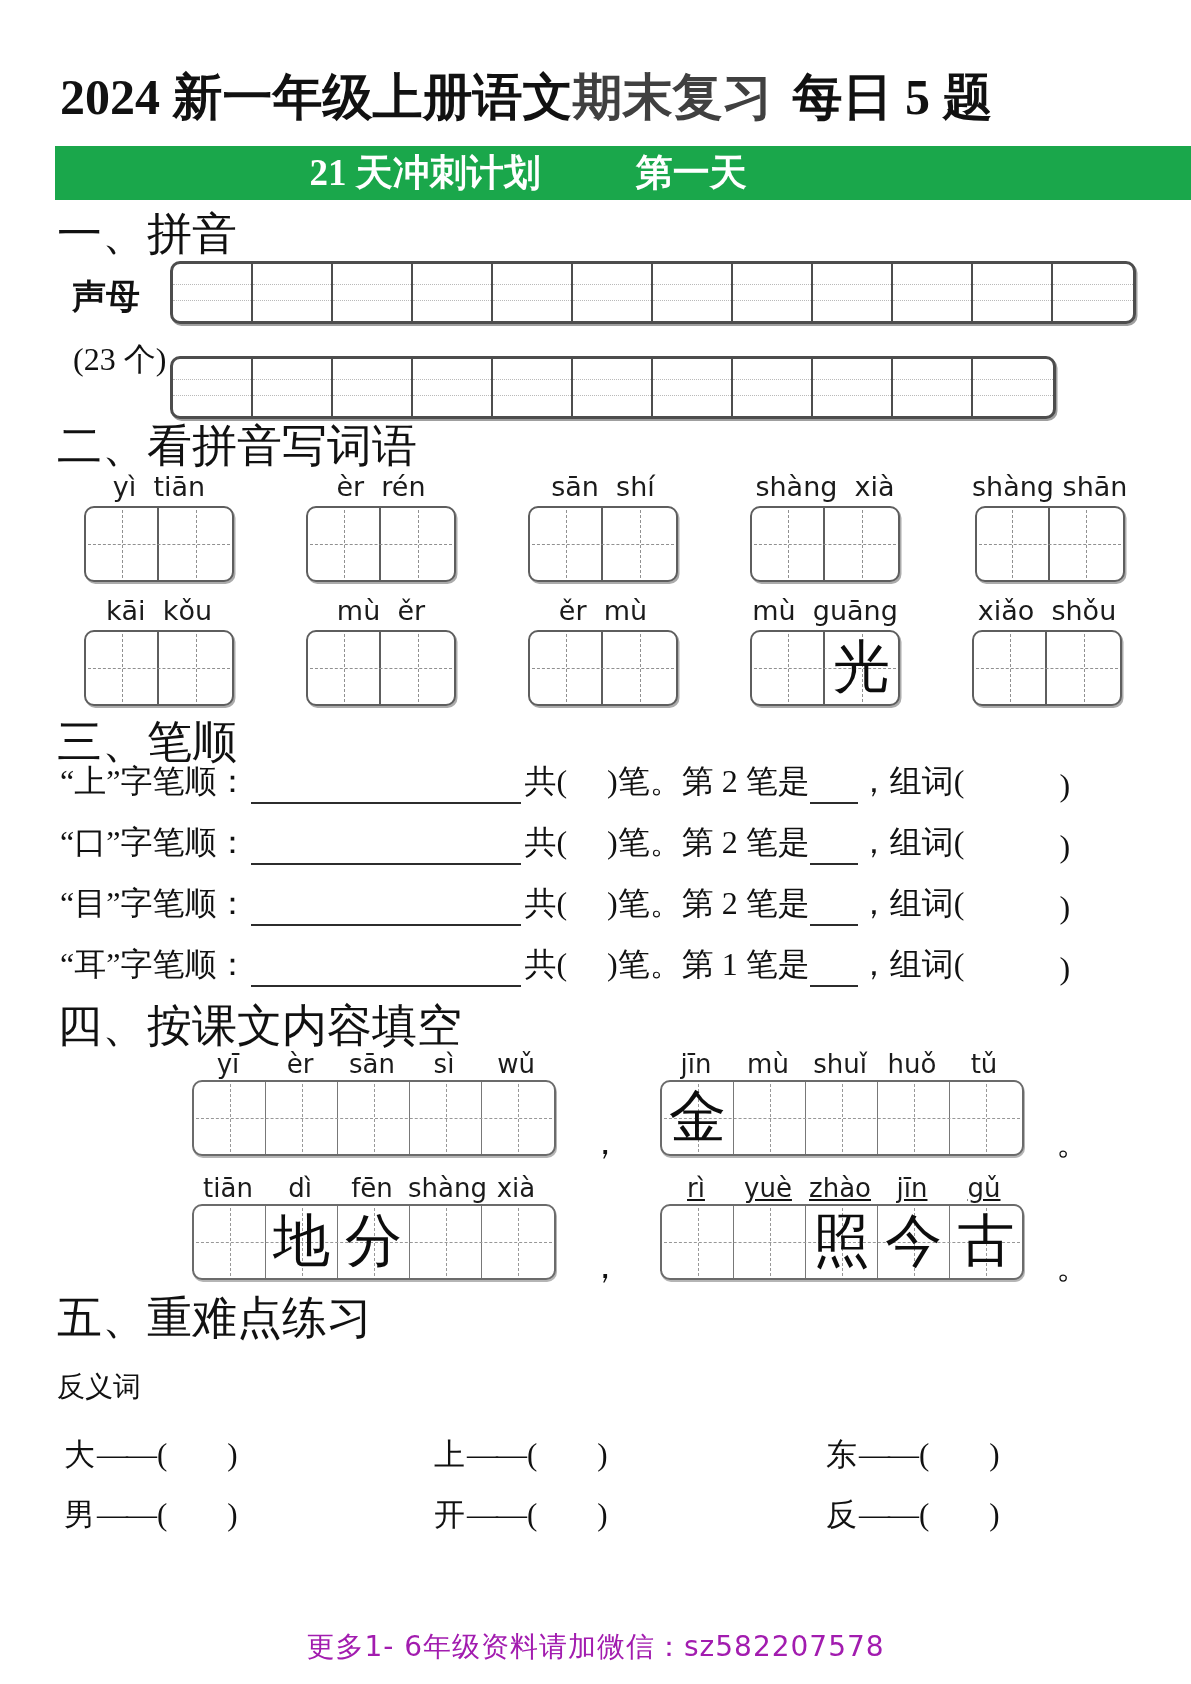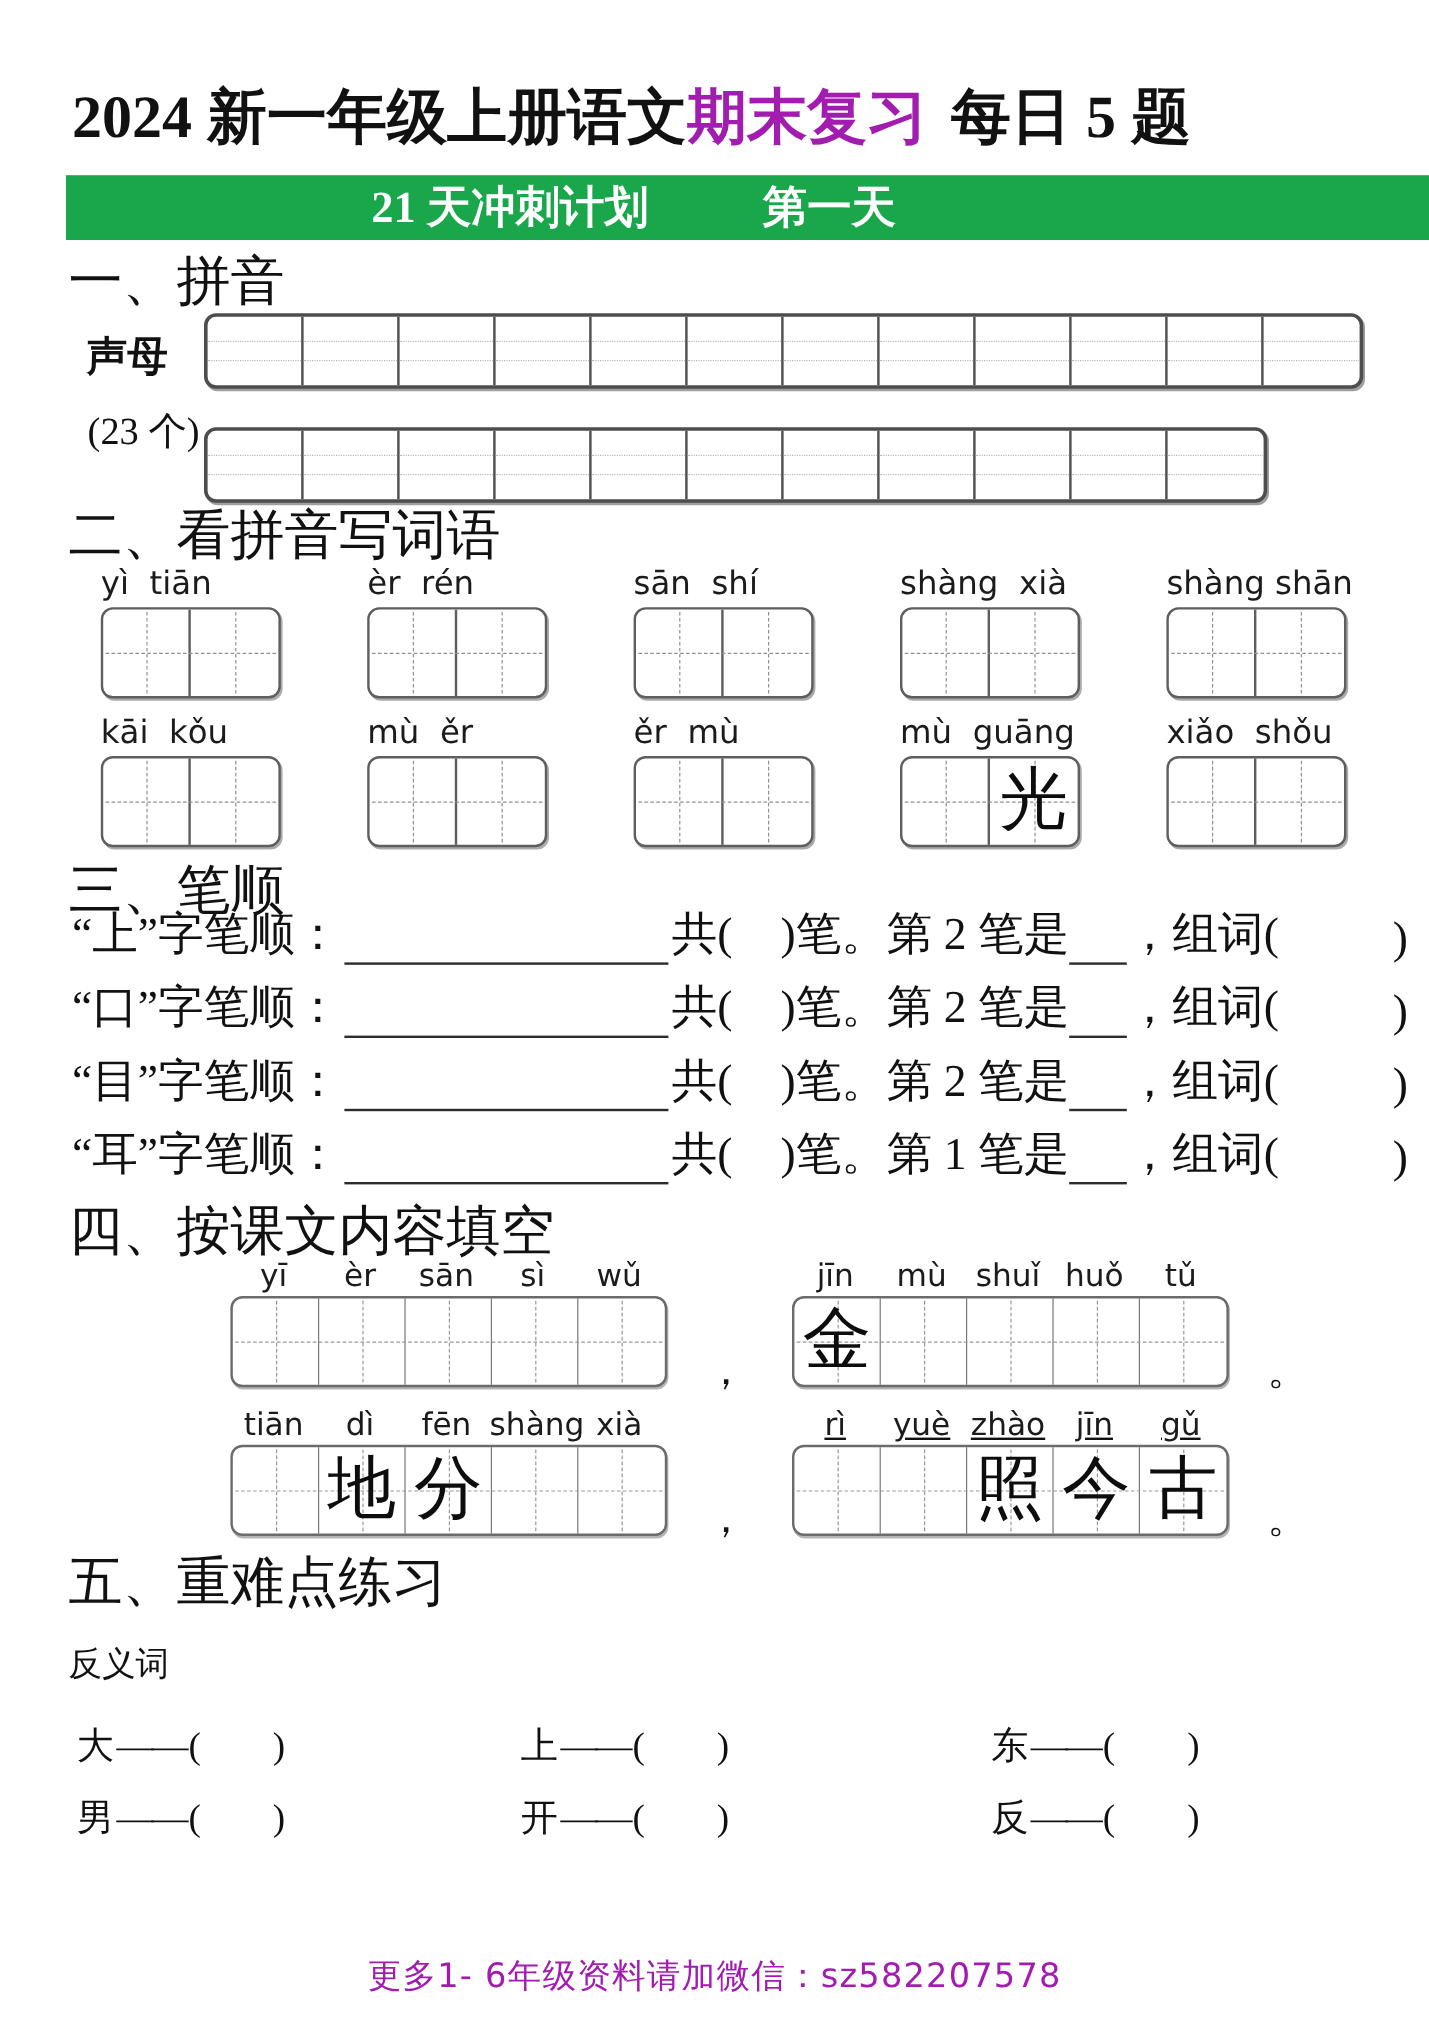--- a/index.html
+++ b/index.html
@@ -2,51 +2,51 @@
 <html><head>
 <meta charset="utf-8">
 <style>
   html,body{margin:0;padding:0;background:#ffffff;}
   .page{
     position:relative;width:1191px;height:1684px;background:#ffffff;overflow:hidden;
     font-family:"Liberation Serif","DejaVu Serif",serif;color:#111;
   }
   
   .title{position:absolute;left:60px;top:64px;font-size:50px;font-weight:700;white-space:nowrap;letter-spacing:0;}
-  .title .red{color:#a21caf;}
+  .title .red{color:#404040;}
   .title .suffix{margin-left:20px;}
   
   .banner{position:absolute;left:55px;top:146px;width:1136px;height:54px;background:#1aa74b;}
   .banner-inner{position:relative;left:-95px;height:54px;display:flex;justify-content:center;align-items:center;column-gap:95px;
     color:#fff;font-size:37px;font-weight:700;}
   
   .sec-h{position:absolute;font-size:45px;font-weight:400;white-space:nowrap;}
   .sub-h{position:absolute;font-size:28px;font-weight:400;}
   
   .s1-label{position:absolute;font-size:34px;font-weight:600;}
   .s1-count{position:absolute;font-size:32px;}
   .pstrip{position:absolute;display:flex;border:3px solid #4d4d4d;border-radius:10px;background:#fff;box-shadow:1.5px 2px 0 #9f9f9f;}
   .pcell{width:80px;height:57px;box-sizing:border-box;position:relative;border-right:2px solid #4d4d4d;}
   .pcell:last-child{border-right:none;}
   .pcell::before,.pcell::after{content:"";position:absolute;left:0;right:0;border-top:1.5px dotted #b9b9b9;}
   .pcell::before{top:35%;}
   .pcell::after{top:64%;}
   
   .s2-list{position:absolute;left:84px;top:472px;width:1075px;display:flex;flex-wrap:wrap;column-gap:72px;row-gap:14px;}
-  .s2-col{display:flex;flex-direction:column;align-items:flex-start;}
+  .s2-col{display:flex;flex-direction:column;align-items:center;}
   .plabel{font-family:"DejaVu Sans","Liberation Sans",sans-serif;font-size:27px;color:#1b1b1b;height:30px;line-height:30px;white-space:pre;margin-bottom:4px;}
   .tzg{display:flex;border:2.5px solid #5e5e5e;border-radius:10px;position:relative;background:#fff;box-shadow:1.5px 2px 0 #ababab;}
   .tzg::after{content:"";position:absolute;left:2px;right:2px;top:50%;border-top:1.5px dashed #909090;}
   .tzg-cell{width:73px;height:72px;box-sizing:border-box;position:relative;border-right:2px solid #5e5e5e;}
   .tzg-cell:last-child{border-right:none;}
   .tzg-cell::before{content:"";position:absolute;top:2px;bottom:2px;left:50%;border-left:1.5px dashed #909090;}
   .prefill{position:absolute;left:50%;top:50%;transform:translate(-50%,-52%);font-size:57px;line-height:1;z-index:2;color:#0d0d0d;}
   
   .s3-lines{position:absolute;left:60px;top:768px;}
-  .s3-line{display:flex;align-items:flex-end;height:36px;margin-bottom:25px;font-size:38px;white-space:pre;}
+  .s3-line{display:flex;align-items:flex-end;height:36px;margin-bottom:25px;font-size:32px;white-space:pre;}
   .blank-long{width:270px;height:30px;border-bottom:2px solid #2c2c2c;margin:0 3px;}
   .blank-short{width:48px;height:30px;border-bottom:2px solid #2c2c2c;}
   .gap-mid{width:40px;height:30px;}
   .gap-wide{width:95px;height:30px;}
   
   .s4-rows{position:absolute;left:192px;top:1050px;}
   .s4-row{display:flex;align-items:center;margin-bottom:18px;gap:28px;}
   .s4-group{display:flex;flex-direction:column;}
   .s4-labels{display:flex;margin-bottom:2px;}
   .s4-plabel{width:72px;text-align:center;font-family:"DejaVu Sans","Liberation Sans",sans-serif;font-size:26px;color:#1b1b1b;height:28px;line-height:28px;}

